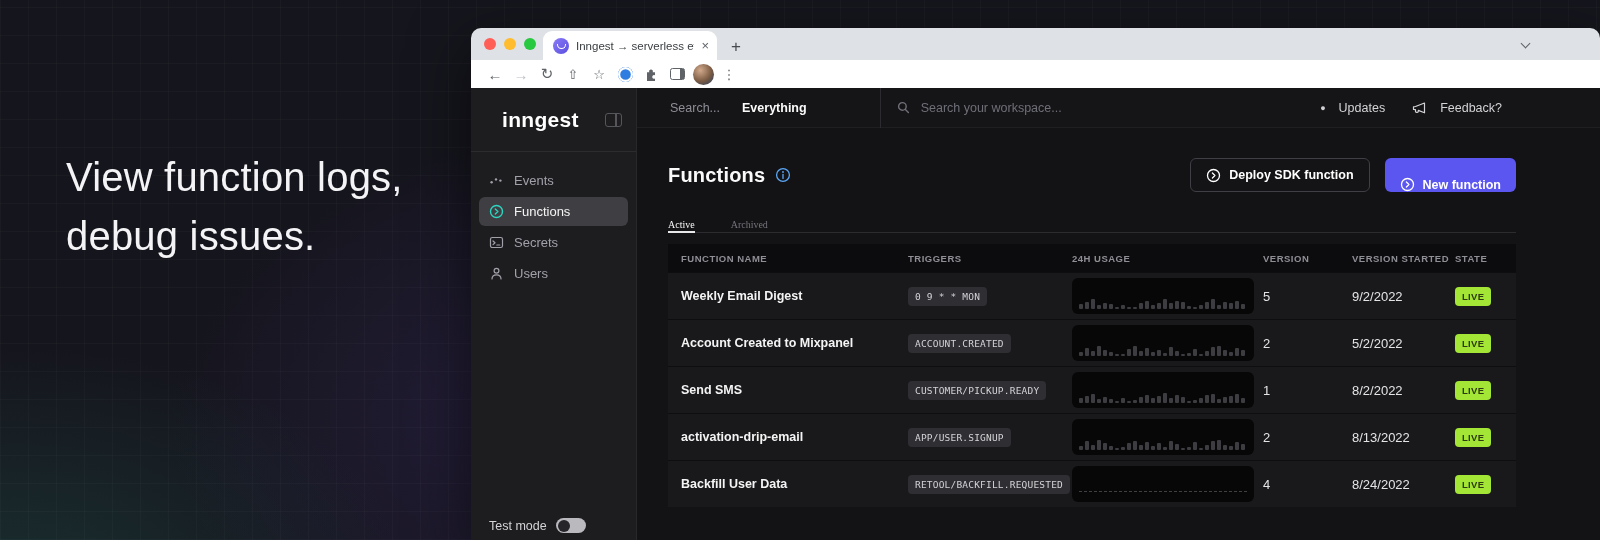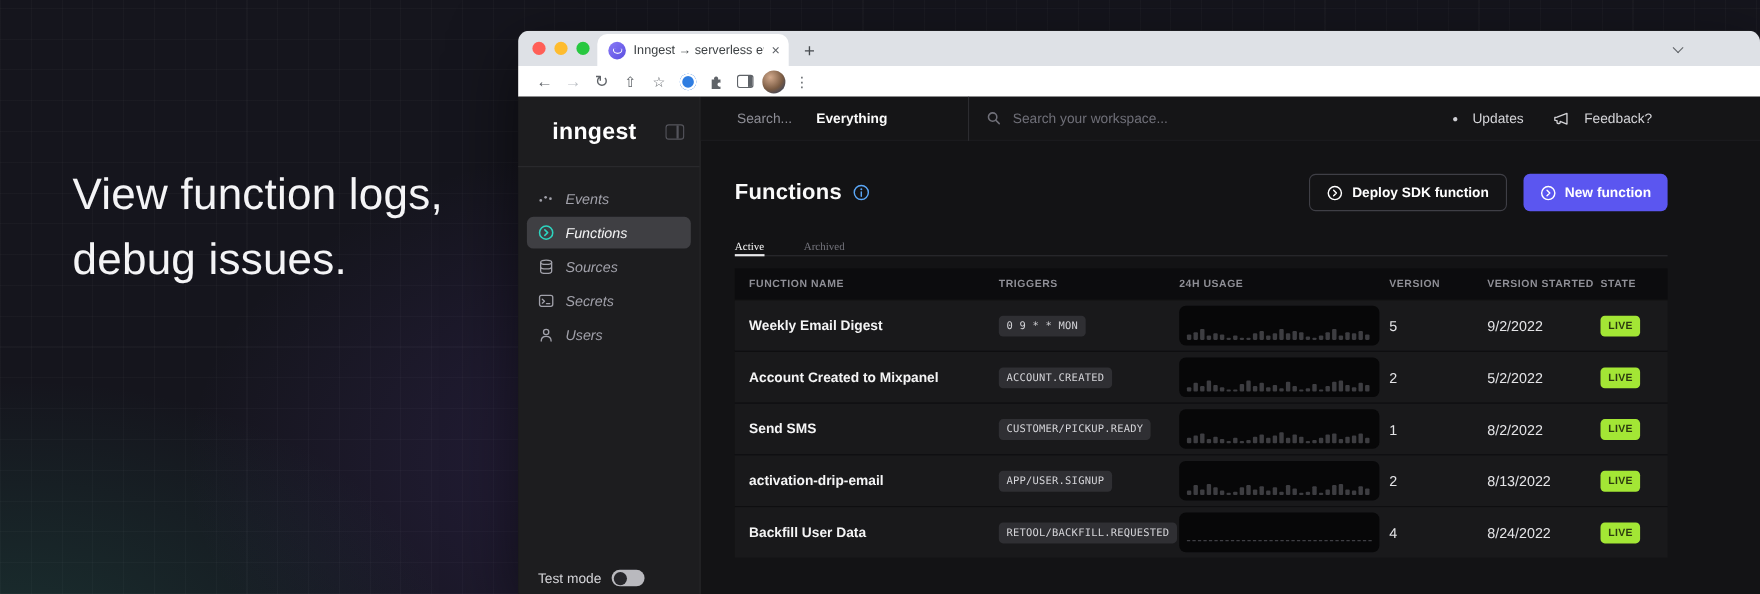--- a/index.html
+++ b/index.html
@@ -72,21 +72,21 @@
   .app{ flex:1 1 auto; display:flex; background:#131315; min-height:0; }
   .sidebar{
     width:166px; flex:0 0 auto; background:#1d1d1f; border-right:1px solid rgba(255,255,255,.05);
     position:relative;
   }
   .logo-row{ height:64px; display:flex; align-items:center; padding:0 14px 0 31px;
     border-bottom:1px solid #2c2c2e; justify-content:space-between; }
   .logo{ color:#fff; font-weight:800; font-size:21px; letter-spacing:.3px; }
   .collapse{ width:17px; height:14px; border:1.6px solid #55555c; border-radius:3px; position:relative; }
   .collapse::after{ content:""; position:absolute; right:4px; top:0; width:1.6px; height:100%; background:#55555c; }
-  .nav{ padding:14px 8px 0; display:flex; flex-direction:column; gap:2px;font-style:italic; }
+  .nav{ padding:14px 8px 0; display:flex; flex-direction:column; gap:2px; }
   .nav-item{ display:flex; align-items:center; gap:10px; height:29px; padding:0 10px;
     border-radius:6px; color:#a1a1aa; font-size:13px; }
   .nav-item svg{ flex:0 0 auto; }
   .nav-item.active{ background:#3f3f43; color:#f4f4f5; }
   .testmode{ position:absolute; left:18px; bottom:7px; display:flex; align-items:center; gap:9px; }
   .testmode-label{ color:#d4d4d8; font-size:12.5px; }
   .toggle{ width:30px; height:15px; border-radius:8px; background:#b9b9be; position:relative; }
   .toggle::after{ content:""; position:absolute; left:2px; top:1.5px; width:12px; height:12px;
     border-radius:50%; background:#26262a; }
 
@@ -107,21 +107,21 @@
 
   .content{ padding:0 84px 0 31px; flex:1 1 auto; }
   .title-row{ margin-top:30px; display:flex; align-items:center; }
   .page-title{ color:#fafafa; font-size:20px; font-weight:700; letter-spacing:.2px; }
   .info{ margin-left:10px; display:flex; }
   .title-actions{ margin-left:auto; display:flex; gap:15px; }
   .btn{ height:34px; border-radius:6px; display:flex; align-items:center; gap:8px;
     padding:0 15px; font-size:12.5px; font-weight:700; color:#fff; }
   .btn svg{ flex:0 0 auto; }
   .btn.ghost{ background:#141416; border:1px solid #3f3f46; }
-  .btn.primary{ background:#5b56f0; }
+  .btn.primary{ background:#5b56f0;align-items:flex-end; }
 
   .tabs{ margin-top:27px; display:flex; gap:36px; border-bottom:1px solid #2c2c30; }
   .tab-item{ padding-bottom:1px; font-size:10px; color:#74747c;font-family:Liberation Serif, serif; }
   .tab-item.active{ color:#fafafa; font-weight:500; border-bottom:2px solid #e8e8ea; margin-bottom:-1px; }
 
   .table{ margin-top:11px; }
   .trow{ display:grid; grid-template-columns:240px 164px 191px 89px 103px 1fr; align-items:center; }
   .thead{ background:#0c0c0e; height:28px; }
   .th{ color:#8f8f96; font-size:9.5px; font-weight:700; letter-spacing:.5px; }
   .trow > :first-child{ padding-left:13px; }
@@ -204,27 +204,20 @@
                 <circle cx="11.4" cy="7.6" r="1.2" fill="#a1a1aa"></circle>
             </svg>
             <span>Events</span>
           </div>
           <div class="nav-item active">
             <svg width="15" height="15" viewBox="0 0 15 15">
               <circle cx="7.5" cy="7.5" r="6" fill="none" stroke="#2dd4bf" stroke-width="1.4"></circle>
               <path d="M6.3 5l2.6 2.5-2.6 2.5" fill="none" stroke="#2dd4bf" stroke-width="1.4" stroke-linecap="round" stroke-linejoin="round"></path>
             </svg>
             <span>Functions</span>
-          </div>
-          <div class="nav-item">
-            <svg width="15" height="15" viewBox="0 0 15 15">
-              <ellipse cx="7.5" cy="3.4" rx="5" ry="2" fill="none" stroke="#a1a1aa" stroke-width="1.2"></ellipse>
-              <path d="M2.5 3.4v8.2c0 1.1 2.2 2 5 2s5-.9 5-2V3.4M2.5 7.5c0 1.1 2.2 2 5 2s5-.9 5-2" fill="none" stroke="#a1a1aa" stroke-width="1.2"></path>
-            </svg>
-            <span>Sources</span>
           </div>
           <div class="nav-item">
             <svg width="15" height="15" viewBox="0 0 15 15">
               <rect x="1.5" y="2.5" width="12" height="10" rx="1.8" fill="none" stroke="#a1a1aa" stroke-width="1.2"></rect>
               <path d="M4 6l2 1.8L4 9.6" fill="none" stroke="#a1a1aa" stroke-width="1.2" stroke-linecap="round" stroke-linejoin="round"></path>
               <path d="M7.8 10h3" stroke="#a1a1aa" stroke-width="1.2" stroke-linecap="round"></path>
             </svg>
             <span>Secrets</span>
           </div>
           <div class="nav-item">

